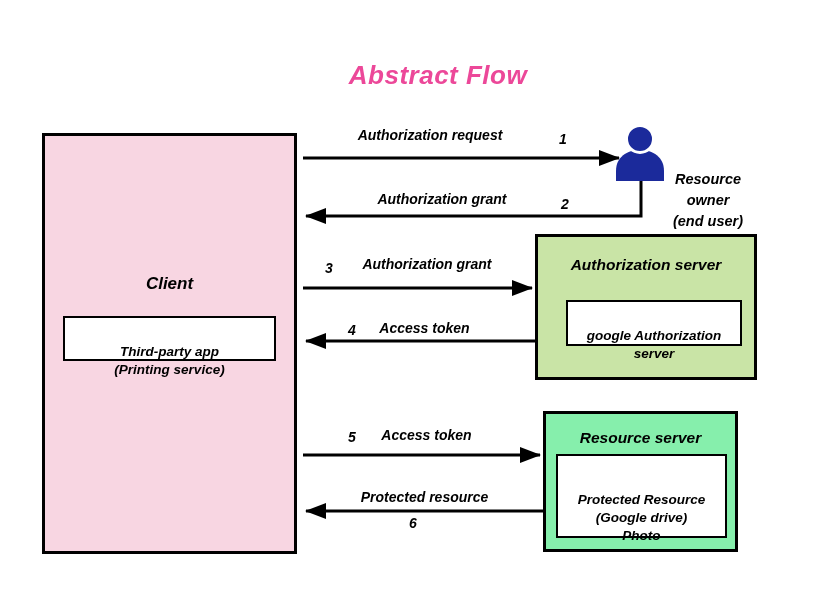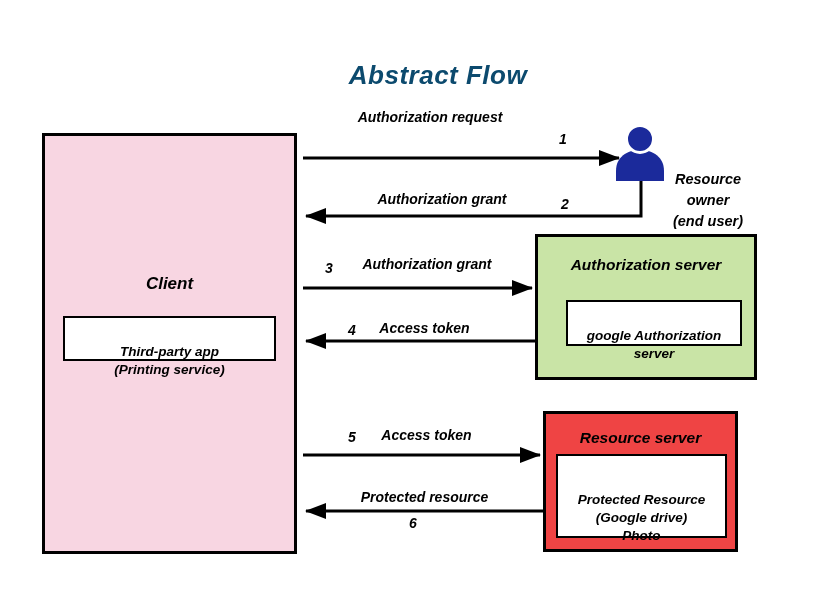--- a/index.html
+++ b/index.html
@@ -55,59 +55,59 @@
   #resource-owner-label {
     left: 656px; top: 125px; width: 104px;
     text-align: center;
     font-size: 14.5px;
     line-height: 1.45;
   }
 
   .flow-label { position: absolute; text-align: center; font-size: 14px; }
   .flow-num   { position: absolute; text-align: center; font-size: 14px; }
 
-  #flow1-label { left: 345px; top: 109px; width: 170px; }
+  #flow1-label { left: 345px; top: 127px; width: 170px; }
   #flow1-num   { left: 556px; top: 131px; width: 14px; }
   #flow2-label { left: 362px; top: 191px; width: 160px; }
   #flow2-num   { left: 558px; top: 196px; width: 14px; }
   #flow3-num   { left: 322px; top: 260px; width: 14px; }
   #flow3-label { left: 352px; top: 256px; width: 150px; }
   #flow4-num   { left: 345px; top: 322px; width: 14px; }
   #flow4-label { left: 372px; top: 320px; width: 105px; }
   #flow5-num   { left: 345px; top: 429px; width: 14px; }
   #flow5-label { left: 374px; top: 427px; width: 105px; }
   #flow6-label { left: 352px; top: 489px; width: 145px; }
   #flow6-num   { left: 406px; top: 515px; width: 14px; }
 
   #arrow-layer { position: absolute; left: 0; top: 0; pointer-events: none; }
 </style>
 </head>
 <body>
 
 <div id="canvas">
 
-  <div id="diagram-title" class="abs bi" style="color: #0c4a6e;">Abstract Flow</div>
+  <div id="diagram-title" class="abs bi" style="color: #ec4899;">Abstract Flow</div>
 
   <div id="client-box" class="node-box" style="background: rgb(248, 214, 226);">
     <div id="client-title" class="node-title bi">Client</div>
     <div id="client-inner" class="inner-box">
       <span class="bi prelines">Third-party app
 (Printing service)</span>
     </div>
   </div>
 
   <div id="auth-box" class="node-box" style="background: rgb(201, 228, 166);">
     <div id="auth-title" class="node-title bi">Authorization server</div>
     <div id="auth-inner" class="inner-box">
       <span class="bi prelines">google Authorization
 server</span>
     </div>
   </div>
 
-  <div id="resource-box" class="node-box" style="background: #ef4444;">
+  <div id="resource-box" class="node-box" style="background: #86efac;">
     <div id="resource-title" class="node-title bi">Resource server</div>
     <div id="resource-inner" class="inner-box">
       <span class="bi prelines">Protected Resource
 (Google drive)
 Photo</span>
     </div>
   </div>
 
   <div id="resource-owner-label" class="abs bi prelines">Resource
 owner

